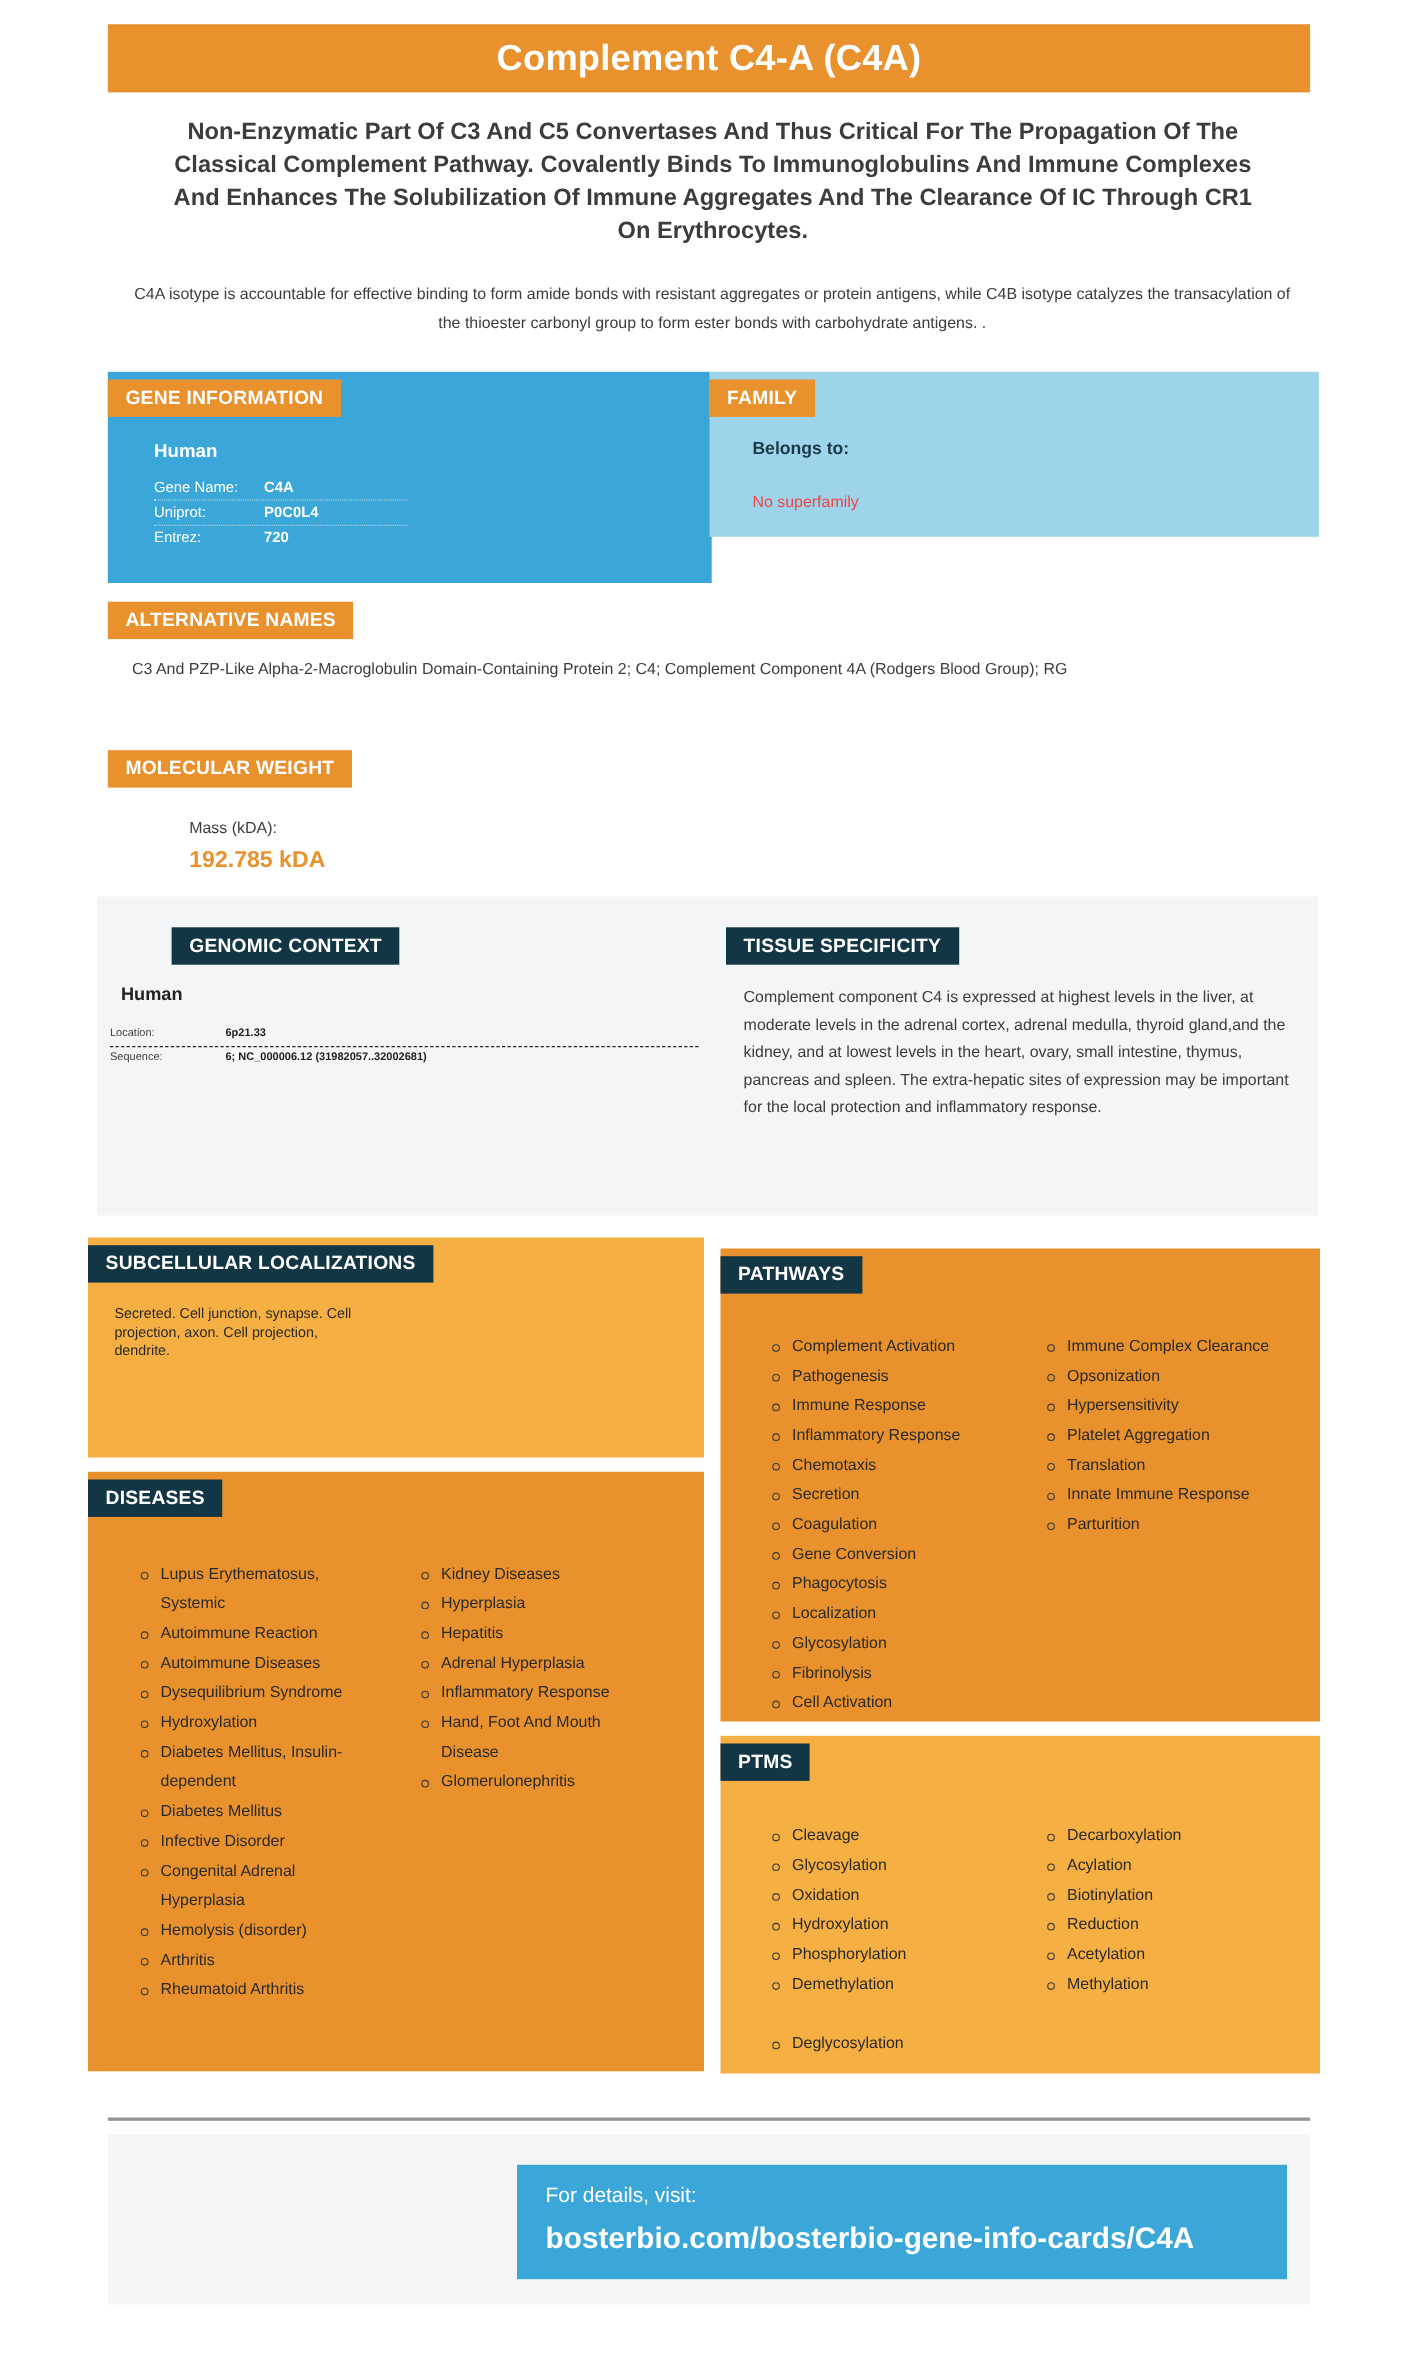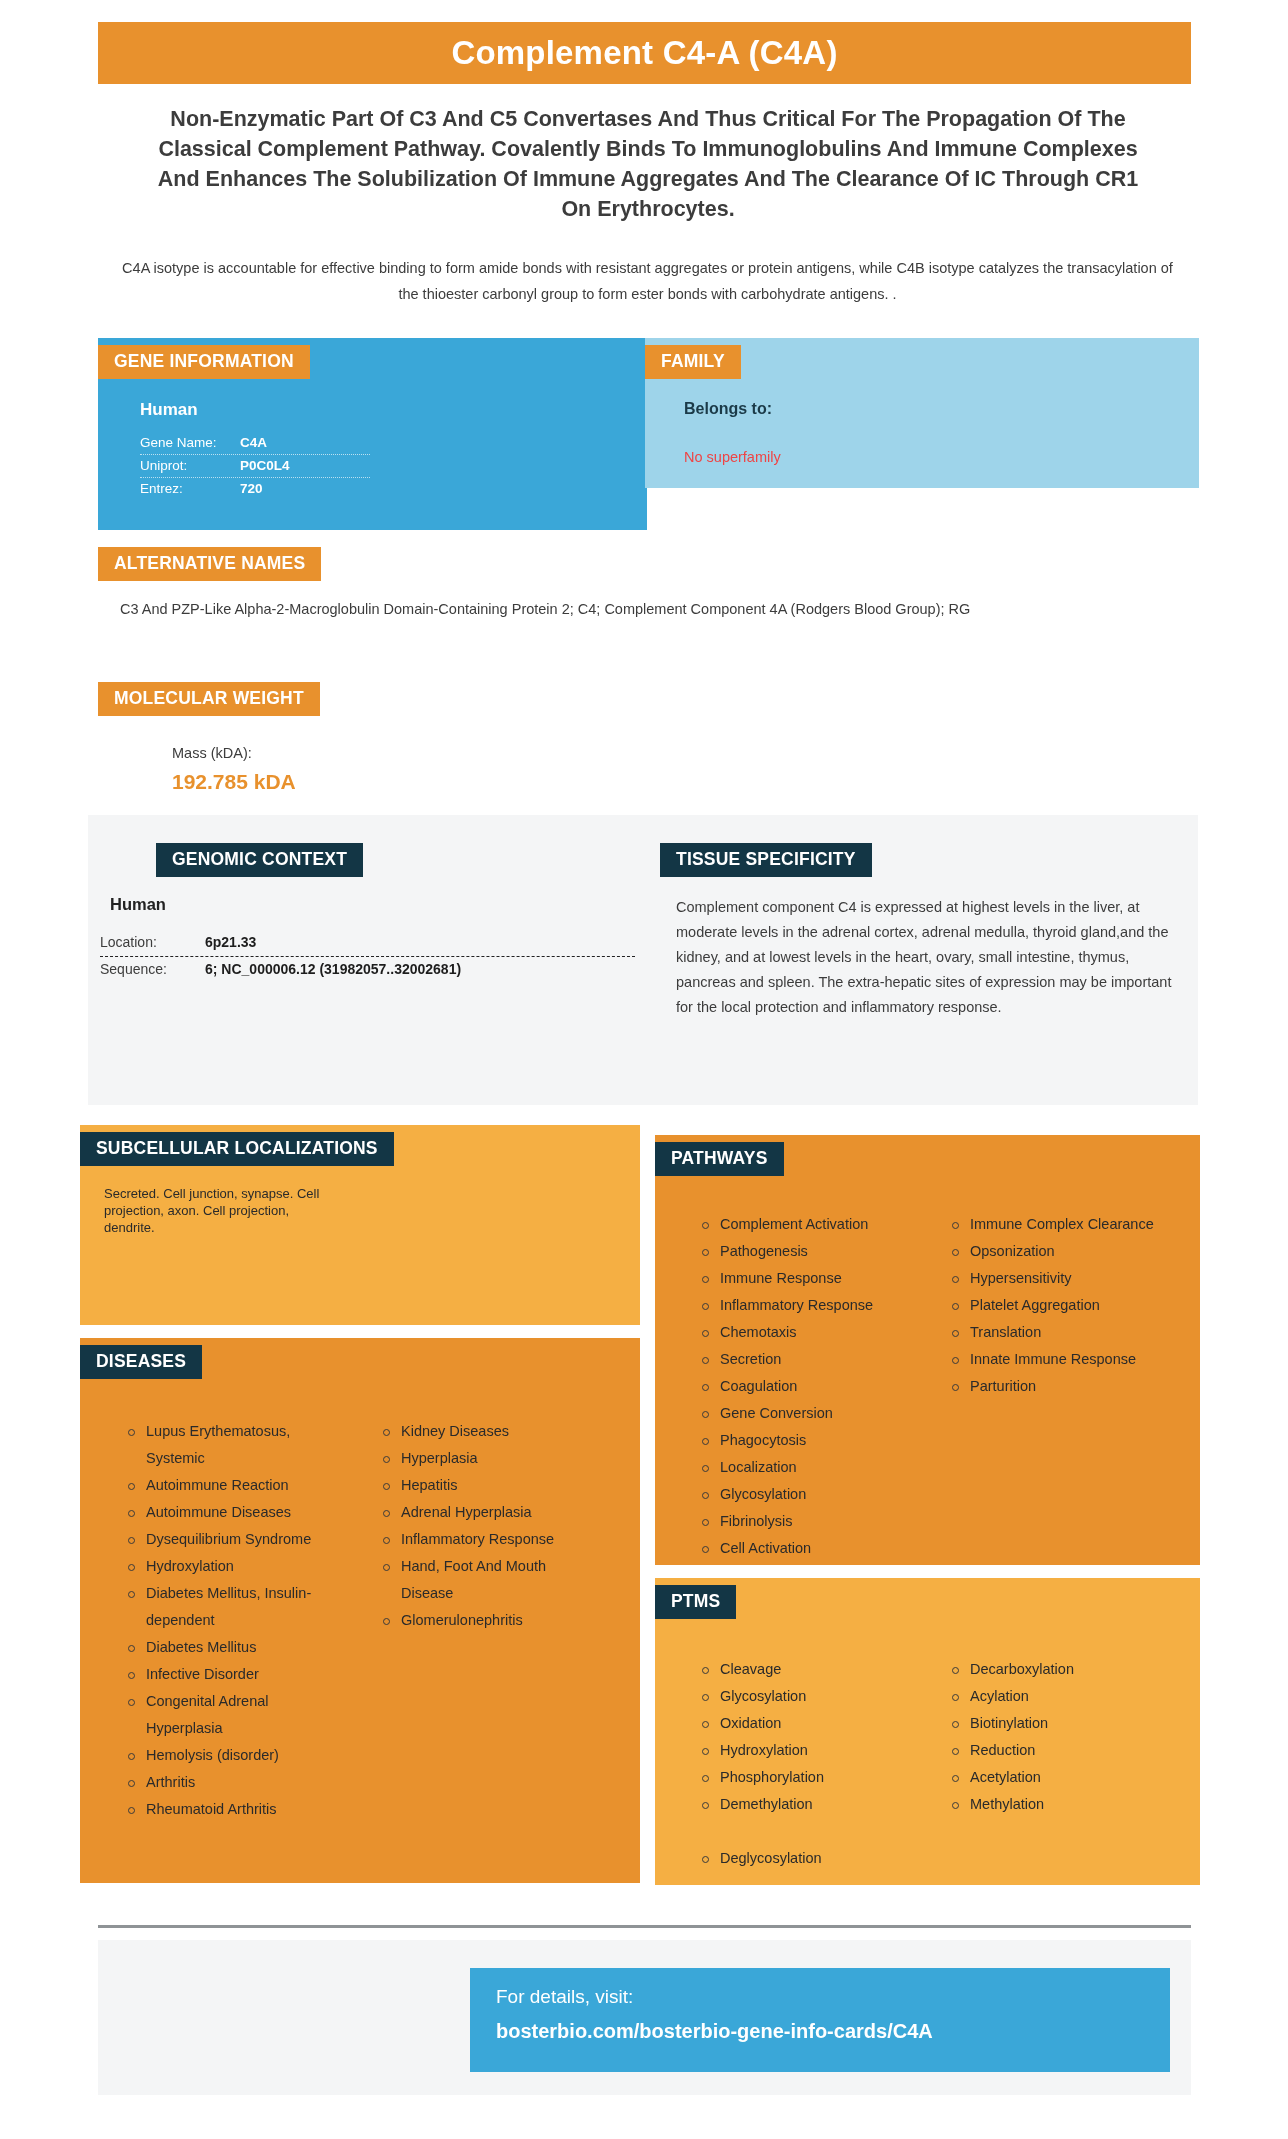--- a/index.html
+++ b/index.html
@@ -138,21 +138,21 @@
     background: #f4f5f6;
   }
   .genomic-pill-wrap { position: absolute; left: 118px; top: 843px; padding-left: 38px; }
   .genomic-human {
     position: absolute; left: 110px; top: 895px;
     color: #222; font-size: 16.5px; font-weight: bold;
   }
   .genomic-rows { position: absolute; left: 100px; top: 930px; width: 535px; }
   .genomic-row {
     display: flex;
-    font-size: 14px;
+    font-size: 10px;
     color: #3c3c3c;
     padding: 4px 0 6px 0;
     border-bottom: 1px dashed #222;
   }
   .genomic-row:last-child { border-bottom: none; }
   .genomic-row .k { width: 105px; }
   .genomic-row .v { font-weight: bold; color: #1d1d1d; }
 
   .tissue-pill-wrap { position: absolute; left: 660px; top: 843px; }
   .tissue-text {
@@ -265,21 +265,21 @@
     left: 470px; top: 1968px;
     width: 700px; height: 104px;
     background: #3aa7d8;
     padding: 18px 26px;
   }
   .footer-cta .line1 {
     color: #ffffff; font-size: 19px; font-weight: normal;
     margin-bottom: 12px;
   }
   .footer-cta .line2 {
-    color: #ffffff; font-size: 20px; font-weight: bold;
+    color: #ffffff; font-size: 27px; font-weight: bold;
   }
 </style>
 </head>
 <body>
 
 <div class="page">
 
   <div class="title-banner">
     <h1>Complement C4-A (C4A)</h1>
   </div>

